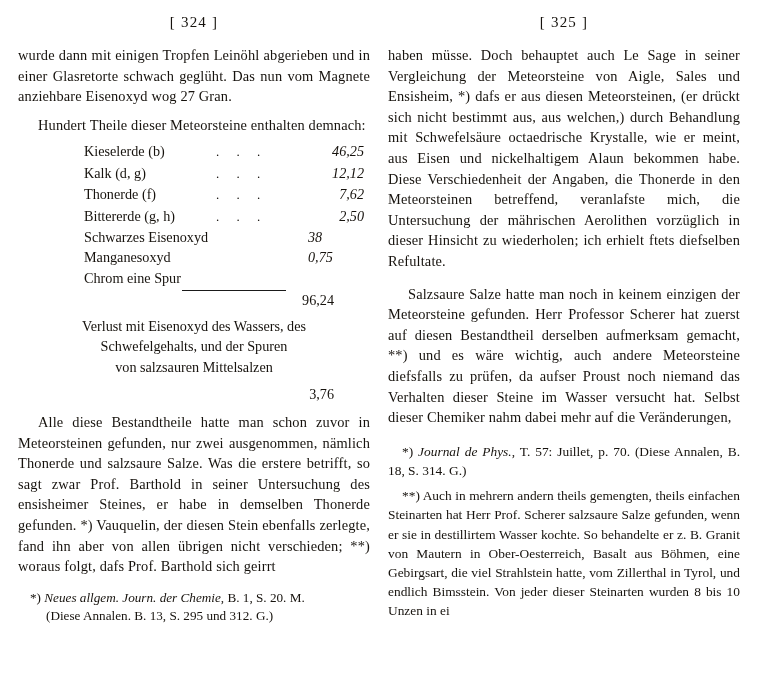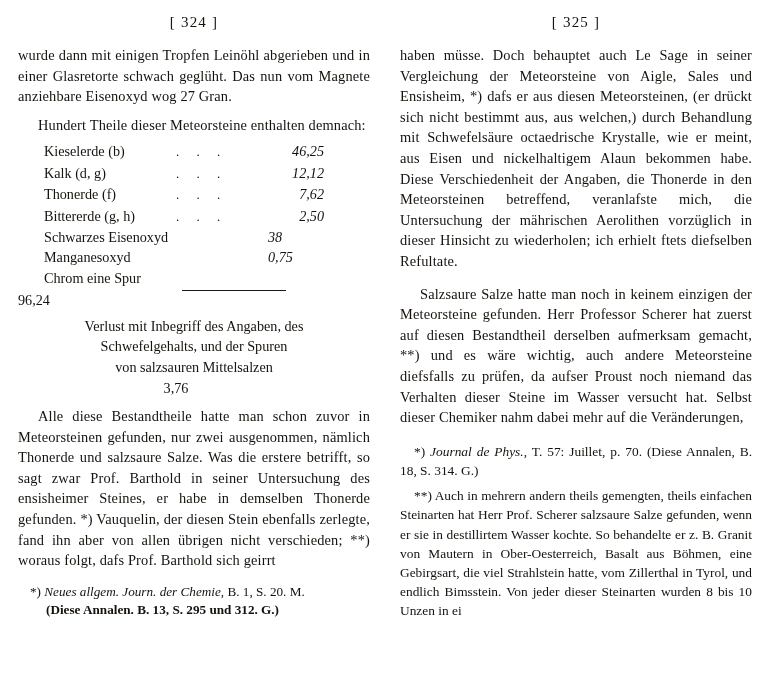--- a/index.html
+++ b/index.html
@@ -23,21 +23,21 @@
     height: 700px;
     padding-left: 9px;
   }
   .col {
     position: absolute;
     top: 0;
     width: 352px;
     height: 700px;
   }
   .col-left  { left: 18px; }
-  .col-right { left: 400px; }
+  .col-right { left: 388px; }
 
   .folio {
     text-align: center;
     font-size: 15px;
     letter-spacing: 1.2px;
     margin-top: 14px;
     margin-bottom: 14px;
     font-family: "Liberation Serif", serif;
   }
 
@@ -55,62 +55,64 @@
   
   .tbl {
     margin: 6px 0 0 26px;
     font-size: 14.2px;
     line-height: 20.4px;
   }
   .tbl .row {
     display: flex;
     align-items: baseline;
     white-space: nowrap;
+    margin-left: 40px;
   }
   .tbl .name { width: 132px; }
   .tbl .dots { width: 92px; text-align: left; letter-spacing: 7px; font-size: 13px; }
   .tbl .val  { width: 56px; text-align: right; font-style: italic; }
   .tbl .row.nodots .dots { letter-spacing: 0; }
 
   .rule {
     border-top: 1px solid #1a1a1a;
     width: 104px;
     margin: 2px 0 0 164px;
     height: 0;
   }
   .sum {
     margin: 1px 0 0 0;
     font-size: 14.2px;
-    text-align: left;
+    text-align: right;
     padding-right: 36px;
   }
 
   .verlust {
     margin: 7px 0 0 0;
     font-size: 14.2px;
     line-height: 20.2px;
     text-align: center;
   }
   .verlust .lines { display: block; }
   .verlust .total {
     display: block;
+    text-align: right;
     padding-right: 36px;
-    margin-top: 1px;
+    margin-top: 7px;
   }
 
   
   .fnwrap { margin-top: 12px; }
   .fn {
     font-size: 13.2px;
     line-height: 18.4px;
     margin: 0 0 1px 0;
     text-align: left;
     text-indent: 12px;
   }
-  .fn .cont { display: block; text-indent: 28px; font-weight: bold; }
+  .fn .cont { display: block; text-indent: 28px; }
   .it { font-style: italic; text-align: right; }
 
   .right-fn-block { margin-top: 14px; }
   .fn2 {
     font-size: 13.4px;
     line-height: 19.2px;
     margin: 0 0 6px 0;
     text-align: justify;
     text-indent: 14px;
   }
@@ -163,21 +165,21 @@
         <span class="name" style="width:196px">Chrom eine Spur</span>
         <span class="dots" style="width:28px"></span>
         <span class="val" style="width:56px;text-align:left"></span>
       </div>
     </div>
 
     <div class="rule"></div>
     <div class="sum">96,24</div>
 
     <div class="verlust">
-      <span class="lines">Verlust mit Inbegriff des Angaben, des</span>
+      <span class="lines">Verlust mit Eisenoxyd des Wassers, des</span>
       <span class="lines">Schwefelgehalts, und der Spuren</span>
       <span class="lines">von salzsauren Mittelsalzen</span>
       <span class="total">3,76</span>
     </div>
 
     <p class="body ind gap">Alle diese Bestandtheile hatte man schon zuvor in Meteorsteinen gefunden, nur zwei ausgenommen, nämlich Thonerde und salzsaure Salze. Was die erstere betrifft, so sagt zwar Prof. Barthold in seiner Untersuchung des ensisheimer Steines, er habe in demselben Thonerde gefunden. *) Vauquelin, der diesen Stein ebenfalls zerlegte, fand ihn aber von allen übrigen nicht verschieden; **) woraus folgt, dafs Prof. Barthold sich geirrt</p>
 
     <div class="fnwrap">
       <p class="fn">
         <span>*)</span>

